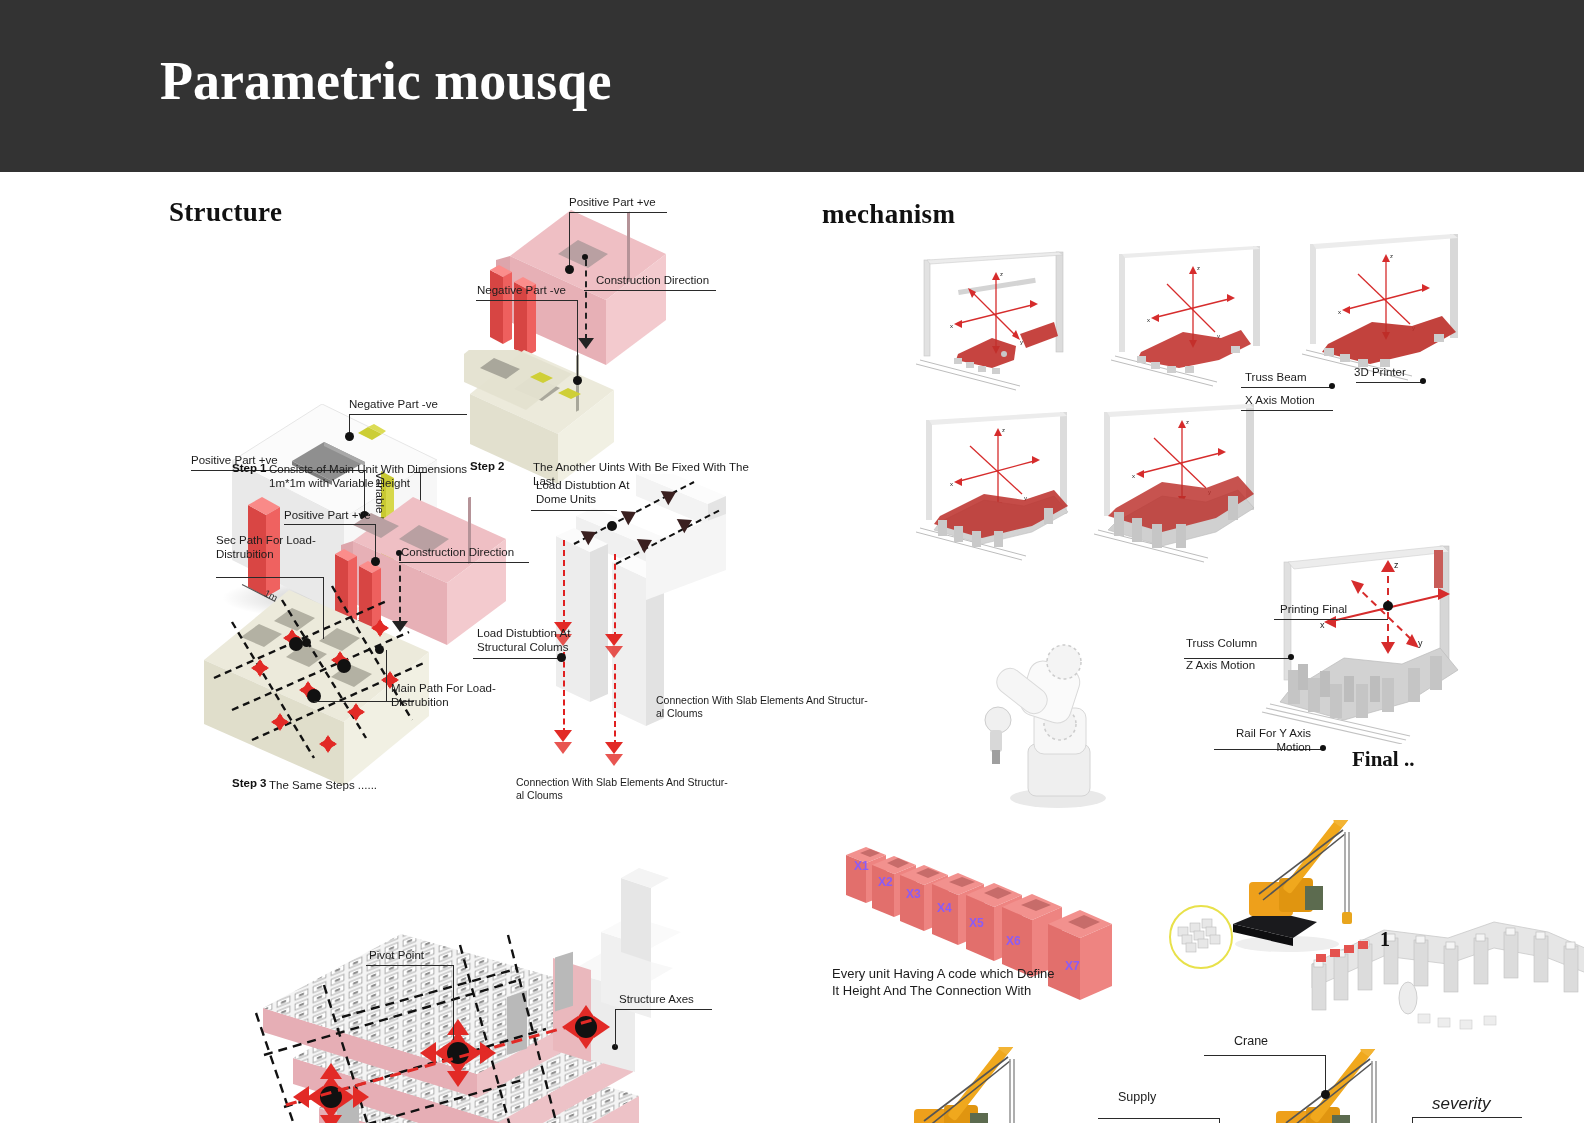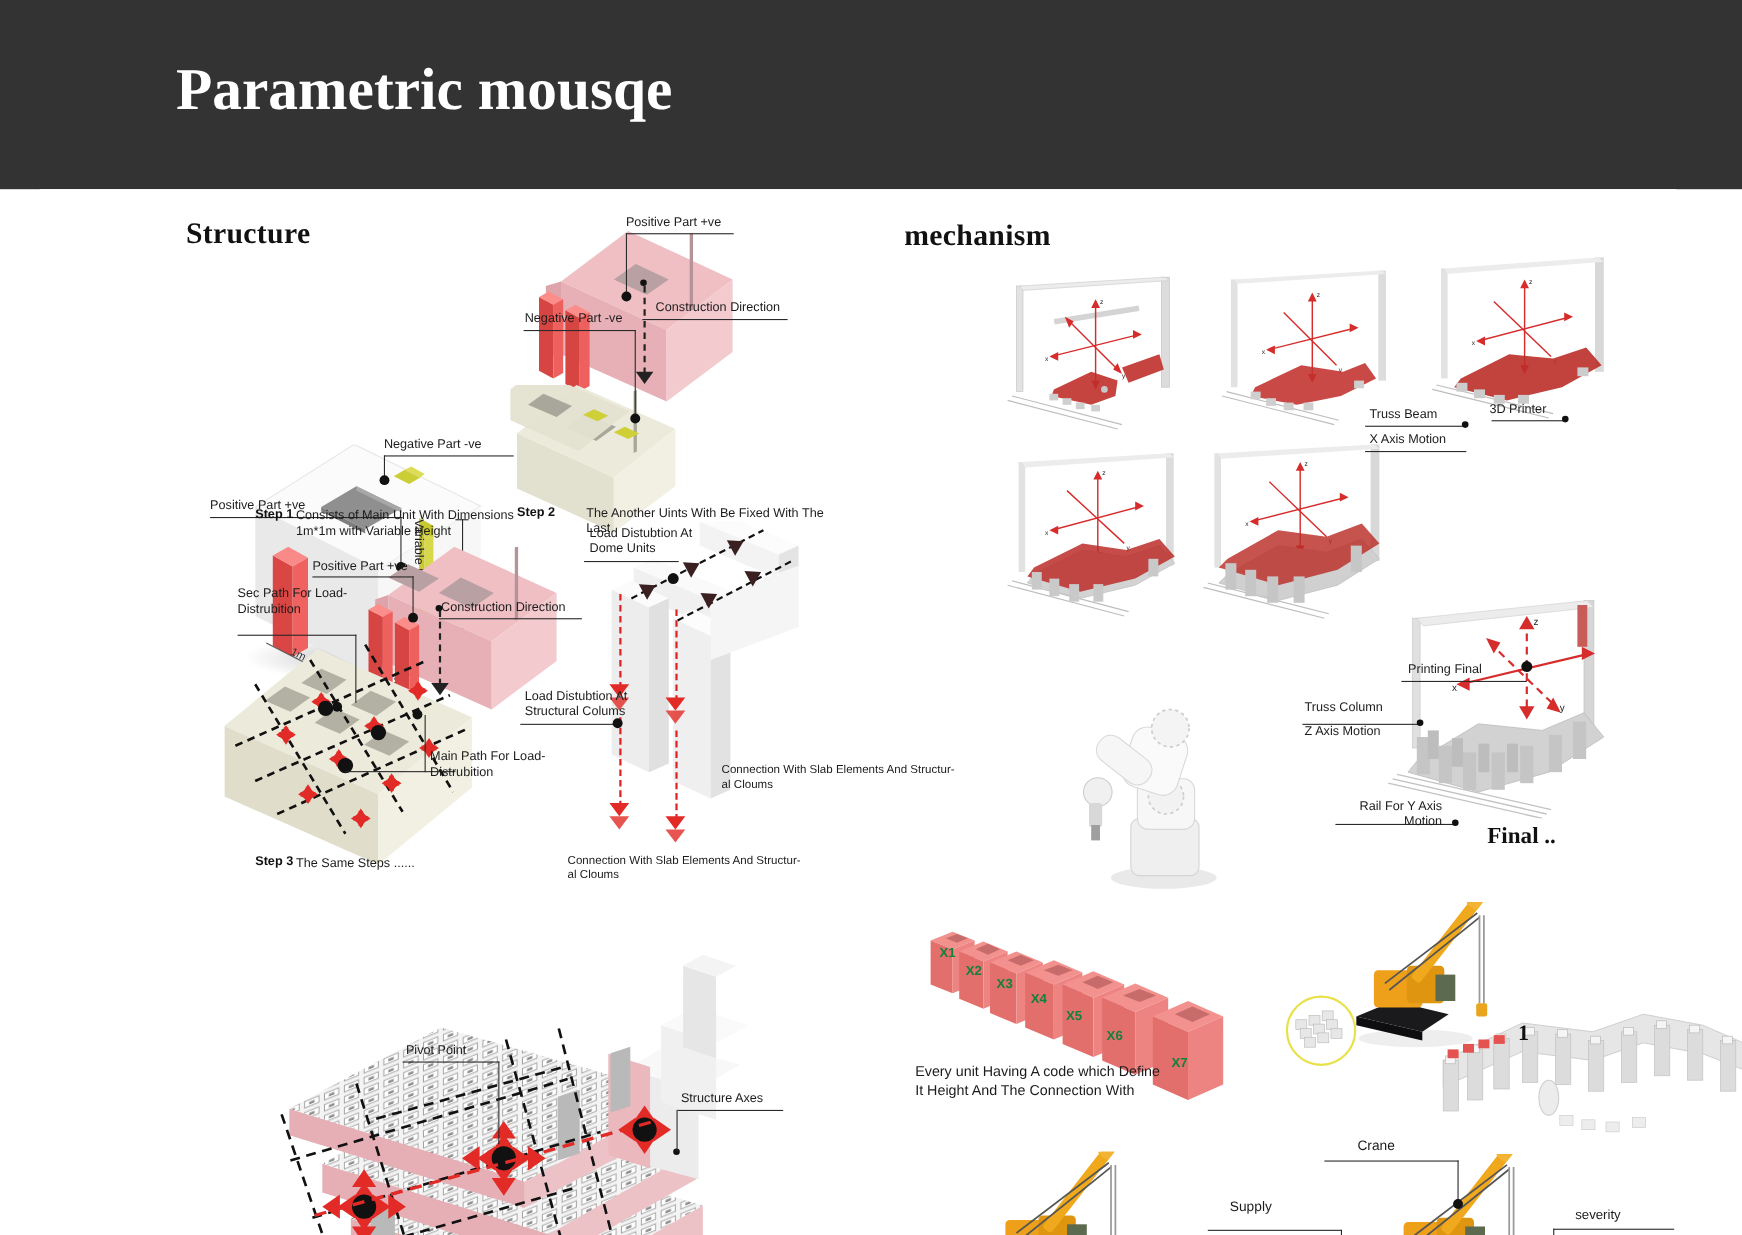--- a/index.html
+++ b/index.html
@@ -40,21 +40,21 @@
   .dash-v{position:absolute;width:0;border-left:2.4px dashed #e02020;}
   .dashk-v{position:absolute;width:0;border-left:2.2px dashed #111;}
 
   .redarrow{position:absolute;width:0;height:0;border-left:9px solid transparent;
        border-right:9px solid transparent;border-top:12px solid #e22a26;}
   .darkarrow{position:absolute;width:0;height:0;border-left:8px solid transparent;
        border-right:8px solid transparent;border-top:11px solid #3a2020;}
 
   .circlehl{position:absolute;border:2px solid #e8e14a;border-radius:50%;}
 
-  .codelbl{position:absolute;font-size:12px;font-weight:600;color:#15803d;}
+  .codelbl{position:absolute;font-size:12px;font-weight:600;color:#8b5cf6;}
 </style>
 </head>
 <body>
 
 <div class="header">
   <div class="brand-title">Parametric mousqe</div>
 </div>
 
 <div class="board">
 
@@ -1040,17 +1040,17 @@
     </svg>
 
     <div class="leader h" style="left:1168px;top:883px;width:122px;"></div>
     <div class="leader v" style="left:1289px;top:883px;height:40px;"></div>
     <div class="dot" style="left:1285px;top:918px;"></div>
     <div class="lbl" style="left:1198px;top:862px;font-size:12.5px;">Crane</div>
 
     <div class="leader h" style="left:1376px;top:945px;width:110px;"></div>
     <div class="leader v" style="left:1376px;top:945px;height:42px;"></div>
 
-    <div class="lbl" style="left:1396px;top:925px;font-size:12px;">severity</div>
+    <div class="lbl" style="left:1396px;top:925px;font-size:17px;font-style:italic;">severity</div>
 
   </div>
 
 </div>
 
 </body></html>

